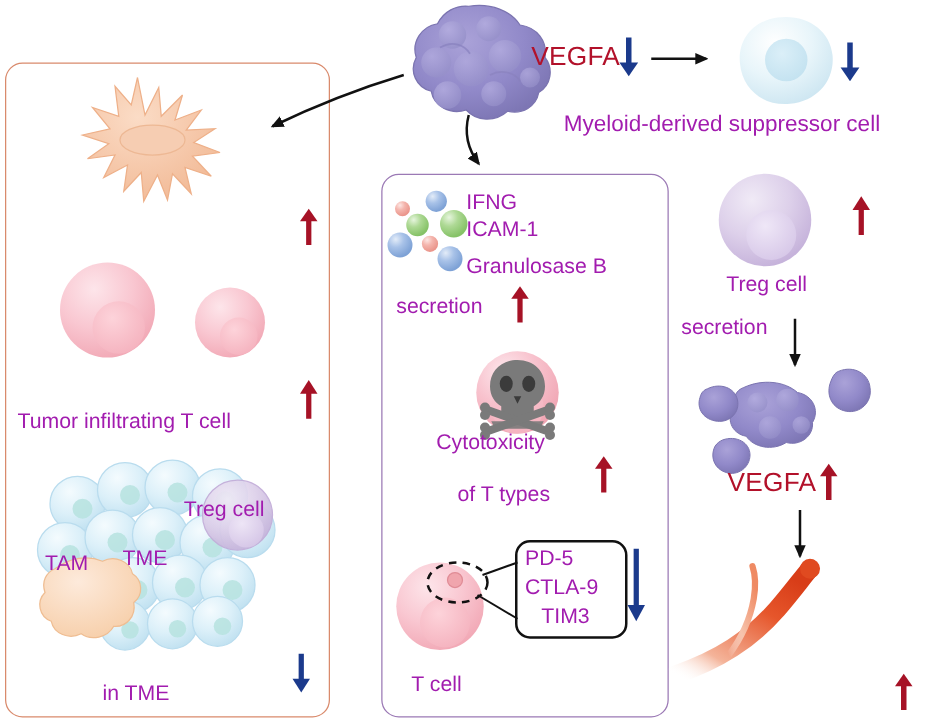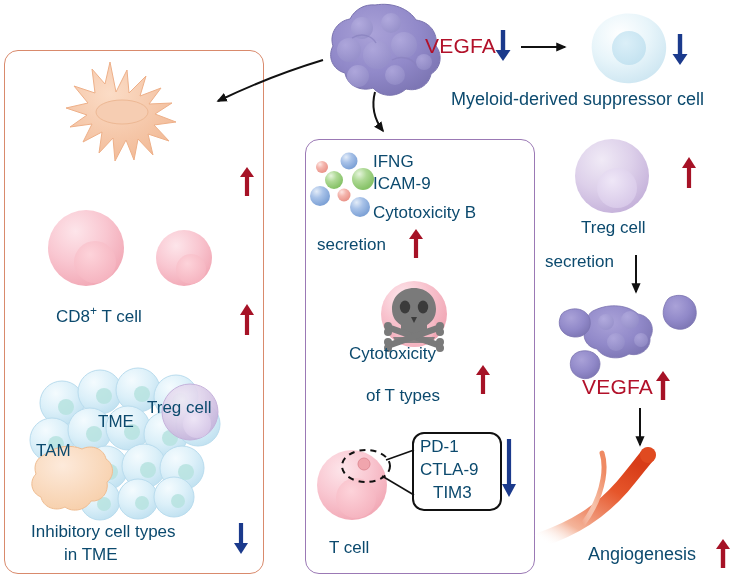--- a/index.html
+++ b/index.html
@@ -6,21 +6,21 @@
   body{
     width:750px;height:580px;
     background:#ffffff;
     font-family:"Liberation Sans", sans-serif;
     color:#111;
     overflow:hidden;
     position:relative;
   }
   #stage{position:absolute;left:0;top:0;width:750px;height:416px;border-radius:32px;}
   .abs{position:absolute;}
-  .lbl{font-size:17px;color:#0c4a6e;line-height:1.12;white-space:nowrap;}
+  .lbl{font-size:17px;color:#a21caf;line-height:1.12;white-space:nowrap;}
   .vegfa{color:#b2112a;font-size:21px;font-weight:400;letter-spacing:.2px;}
   .panel{position:absolute;border-radius:14px;background:transparent;}
   .panel-left{left:4px;top:50px;width:258px;height:522px;border:1.6px solid #d98a6c;}
   .panel-mid{left:305px;top:139px;width:228px;height:433px;border:1.6px solid #9b79b5;}
   svg{display:block;overflow:visible;}
 </style>
 </head>
 <body>
 
 <div id="stage">
@@ -336,65 +336,62 @@
       </svg>
   </div>
 
   <div class="abs" style="left:238px;top:166px">
     <svg width="18" height="32">
         <path d="M9 30 L9 8" stroke="#a61226" stroke-width="4.2"></path>
         <path d="M2 11 L9 1 L16 11 Z" fill="#a61226"></path>
       </svg>
   </div>
 
-  <div class="abs lbl" style="left:56px;top:305px">
-    <span>CD8</span><sup style="font-size:12px">+</sup><span> T cell</span>
-  </div>
+  <div class="abs lbl" style="left:14px;top:327px">Tumor infiltrating T cell</div>
   <div class="abs" style="left:238px;top:303px">
     <svg width="18" height="34">
         <path d="M9 32 L9 9" stroke="#a61226" stroke-width="4.2"></path>
         <path d="M2 12 L9 1 L16 12 Z" fill="#a61226"></path>
       </svg>
   </div>
 
   <div class="abs lbl" style="left:147px;top:398px">Treg cell</div>
-  <div class="abs lbl" style="left:98px;top:412px">TME</div>
+  <div class="abs lbl" style="left:98px;top:437px">TME</div>
   <div class="abs lbl" style="left:36px;top:441px">TAM</div>
 
-  <div class="abs lbl" style="left:31px;top:522px">Inhibitory cell types</div>
-  <div class="abs lbl" style="left:64px;top:545px">in TME</div>
+  <div class="abs lbl" style="left:82px;top:545px">in TME</div>
   <div class="abs" style="left:232px;top:521px">
     <svg width="18" height="34">
         <path d="M9 2 L9 25" stroke="#1b3a8c" stroke-width="4.2"></path>
         <path d="M2 22 L9 33 L16 22 Z" fill="#1b3a8c"></path>
       </svg>
   </div>
 
   <div class="abs lbl" style="left:373px;top:152px">IFNG</div>
-  <div class="abs lbl" style="left:373px;top:174px">ICAM-9</div>
-  <div class="abs lbl" style="left:373px;top:203px">Cytotoxicity B</div>
+  <div class="abs lbl" style="left:373px;top:174px">ICAM-1</div>
+  <div class="abs lbl" style="left:373px;top:203px">Granulosase B</div>
   <div class="abs lbl" style="left:317px;top:235px">secretion</div>
   <div class="abs" style="left:407px;top:228px">
     <svg width="18" height="32">
         <path d="M9 30 L9 8" stroke="#a61226" stroke-width="4.2"></path>
         <path d="M2 11 L9 1 L16 11 Z" fill="#a61226"></path>
       </svg>
   </div>
 
   <div class="abs lbl" style="left:349px;top:344px">Cytotoxicity</div>
   <div class="abs lbl" style="left:366px;top:386px">of T types</div>
   <div class="abs" style="left:474px;top:364px">
     <svg width="18" height="32">
         <path d="M9 30 L9 8" stroke="#a61226" stroke-width="4.2"></path>
         <path d="M2 11 L9 1 L16 11 Z" fill="#a61226"></path>
       </svg>
   </div>
 
   <div class="abs" style="left:412px;top:432px;width:86px;height:75px;border:2px solid #111;border-radius:12px;"></div>
-  <div class="abs lbl" style="left:420px;top:437px">PD-1</div>
+  <div class="abs lbl" style="left:420px;top:437px">PD-5</div>
   <div class="abs lbl" style="left:420px;top:460px">CTLA-9</div>
   <div class="abs lbl" style="left:433px;top:483px">TIM3</div>
   <div class="abs" style="left:500px;top:437px">
     <svg width="18" height="62">
         <path d="M9 2 L9 50" stroke="#1b3a8c" stroke-width="4.2"></path>
         <path d="M2 47 L9 60 L16 47 Z" fill="#1b3a8c"></path>
       </svg>
   </div>
 
   <div class="abs lbl" style="left:329px;top:538px">T cell</div>
@@ -410,21 +407,20 @@
   <div class="abs lbl" style="left:545px;top:252px">secretion</div>
 
   <div class="abs vegfa" style="left:582px;top:375px">VEGFA</div>
   <div class="abs" style="left:654px;top:370px">
     <svg width="18" height="32">
         <path d="M9 30 L9 8" stroke="#a61226" stroke-width="4.4"></path>
         <path d="M2 11 L9 1 L16 11 Z" fill="#a61226"></path>
       </svg>
   </div>
 
-  <div class="abs lbl" style="left:588px;top:544px;font-size:18px">Angiogenesis</div>
   <div class="abs" style="left:714px;top:538px">
     <svg width="18" height="32">
         <path d="M9 30 L9 8" stroke="#a61226" stroke-width="4.4"></path>
         <path d="M2 11 L9 1 L16 11 Z" fill="#a61226"></path>
       </svg>
   </div>
 
 </div>
 
 </body></html>

